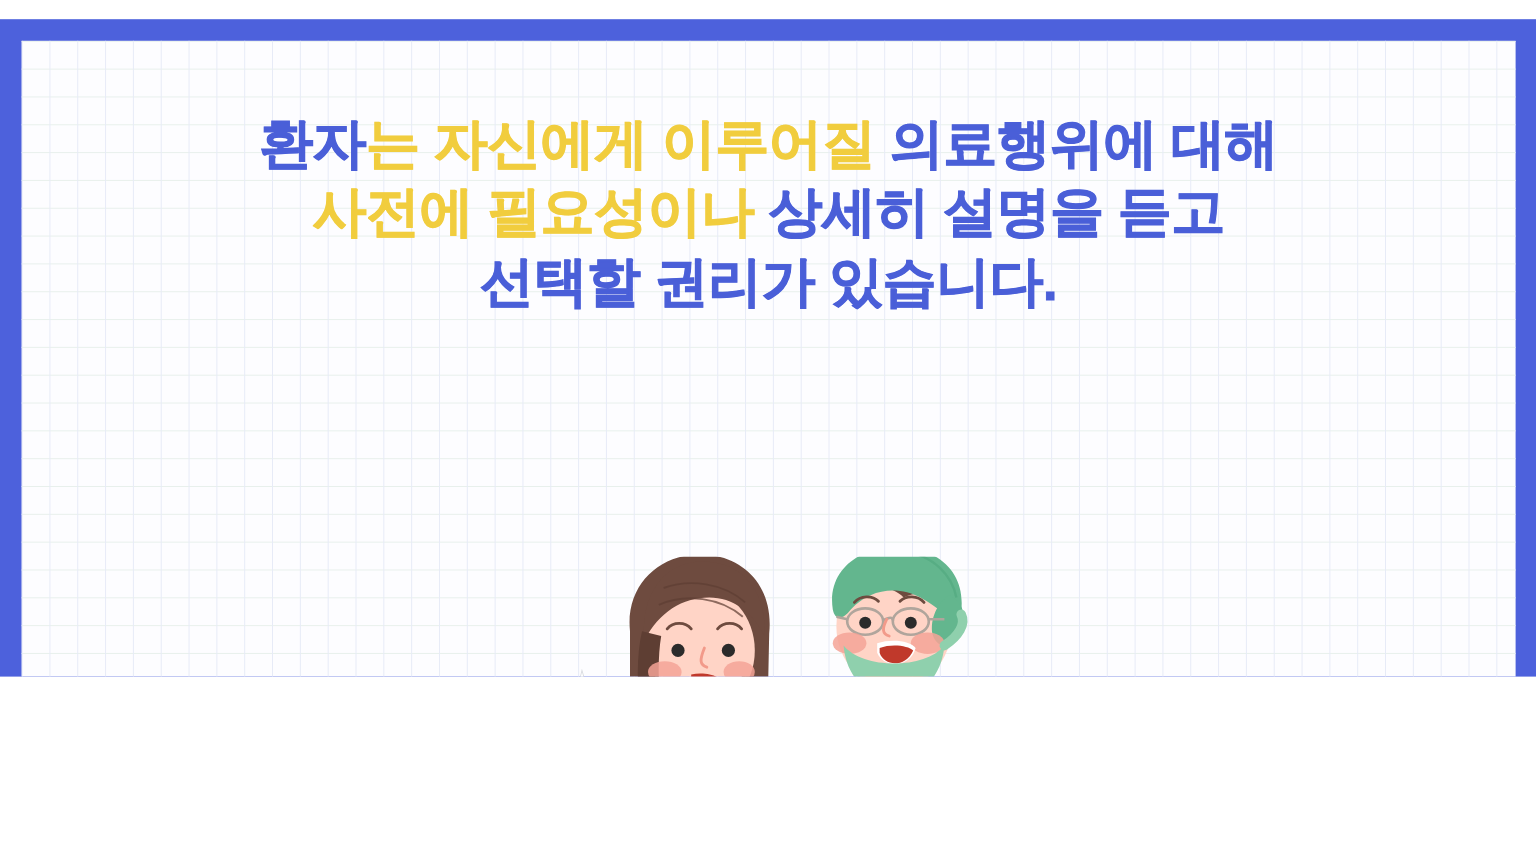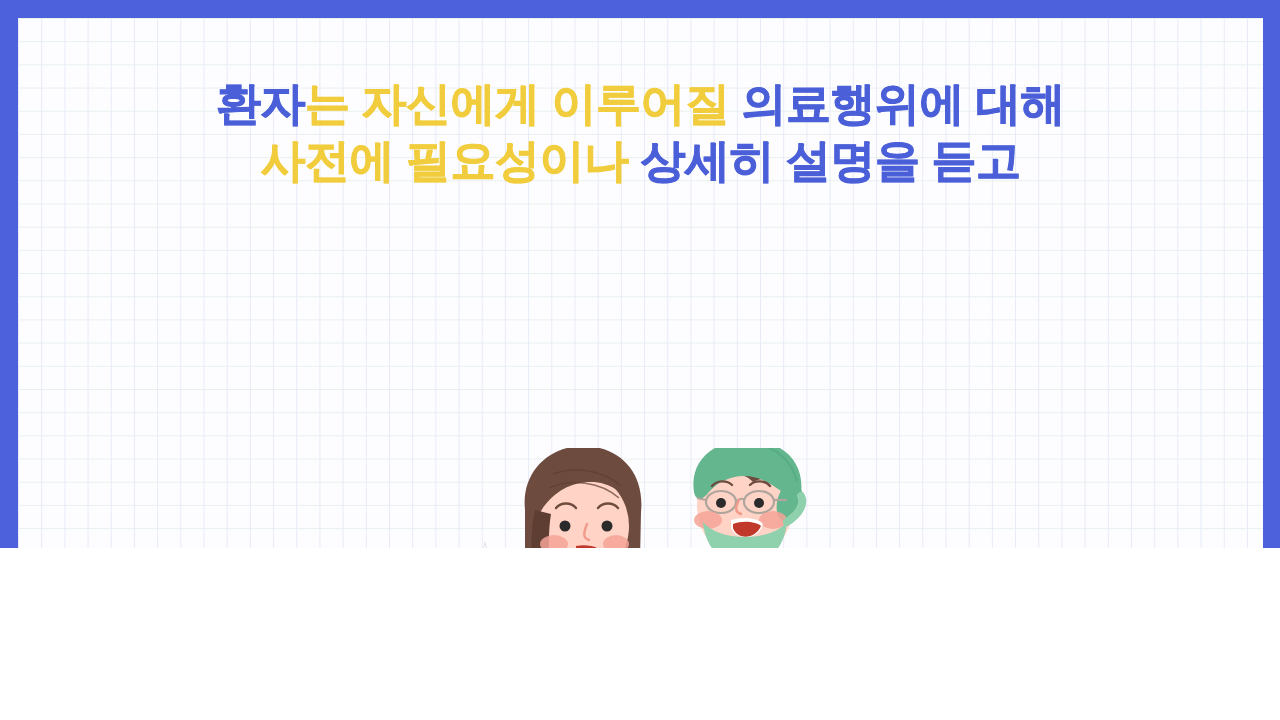--- a/index.html
+++ b/index.html
@@ -10,20 +10,21 @@
   body {
     font-family: "Liberation Sans", sans-serif;
   }
 
   #card {
     position: relative;
     width: 1280px;
     height: 548px;
     overflow: hidden;
     background: #4d61dc;
+    margin-top: 16px;
   }
 
   
   .grid-area {
     position: absolute;
     left: 18px;
     top: 18px;
     right: 17px;
     bottom: 0px;
     background-color: #fdfdff;
@@ -90,20 +91,23 @@
       <span class="line">
         <span class="seg-blue">환자</span><span class="seg-yellow">는 자신에게 이루어질 </span><span class="seg-blue">의료행위에 대해</span>
       </span>
 
       <span class="line">
         <span class="seg-yellow">사전에 필요성이나 </span><span class="seg-blue">상세히 설명을 듣고</span>
       </span>
 
 
 
+      <span class="line">
+        <span class="seg-blue">선택할 권리가 있습니다.</span>
+      </span>
 
     </div>
 
     <div class="floor-strip"></div>
 
     <div class="illustration">
       <svg viewBox="0 0 520 290" xmlns="http://www.w3.org/2000/svg">
 
         <g>
 

